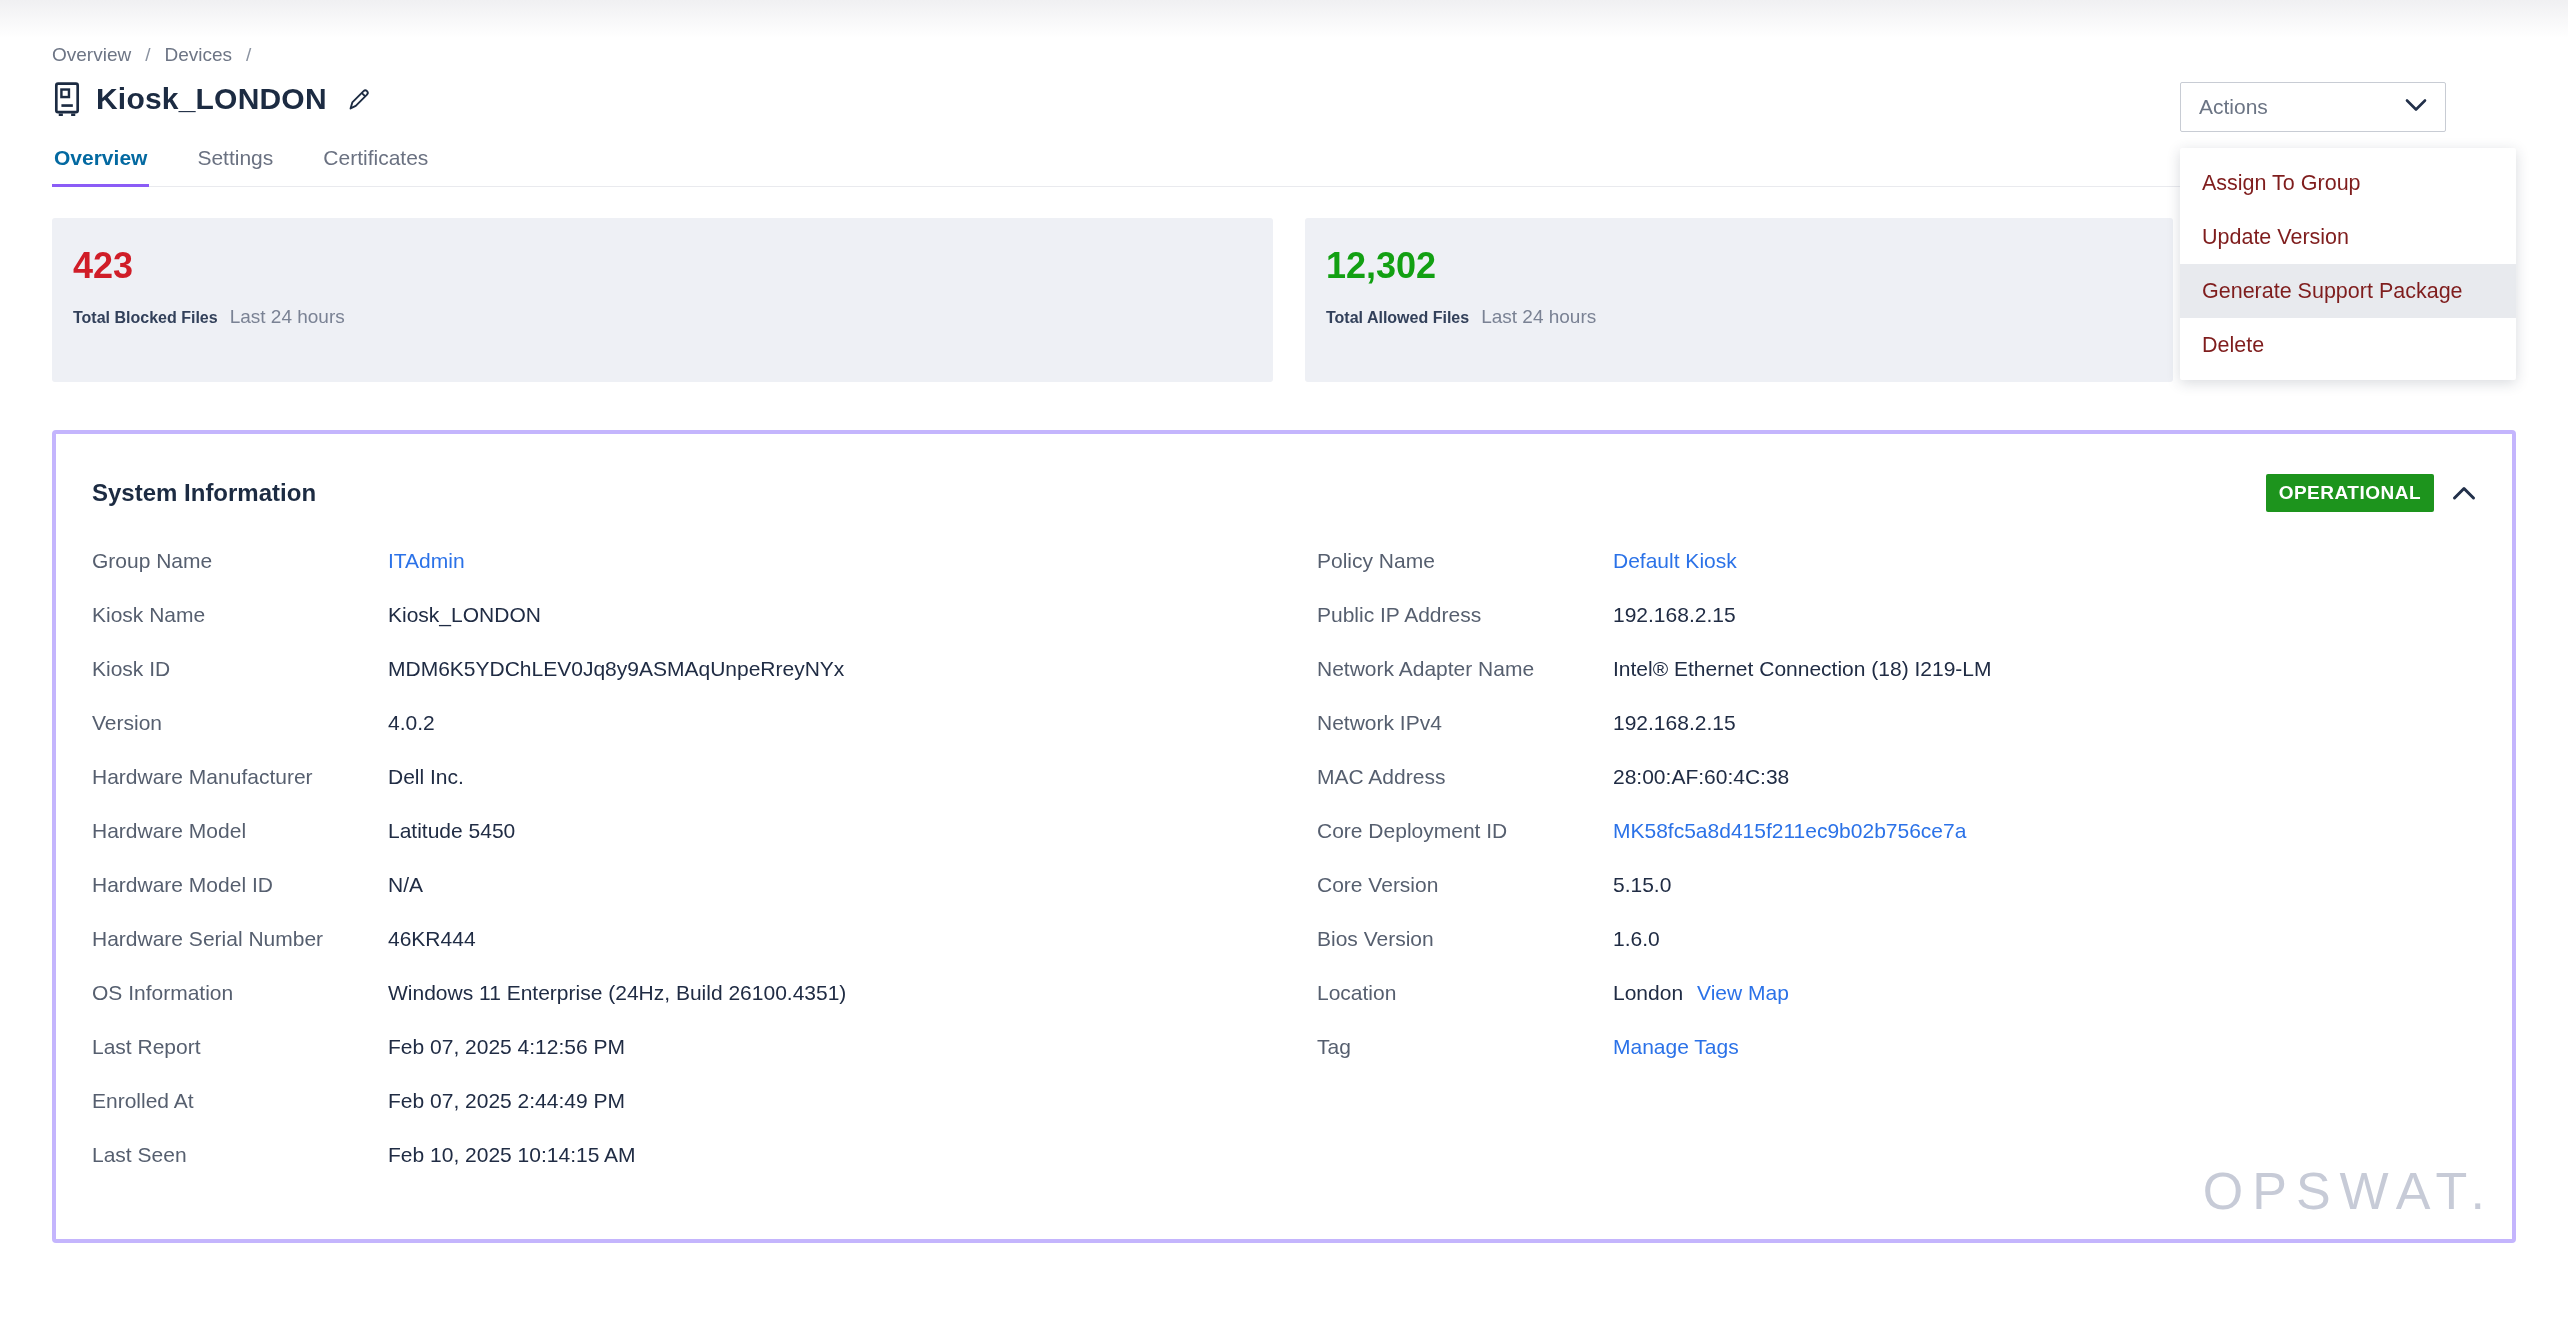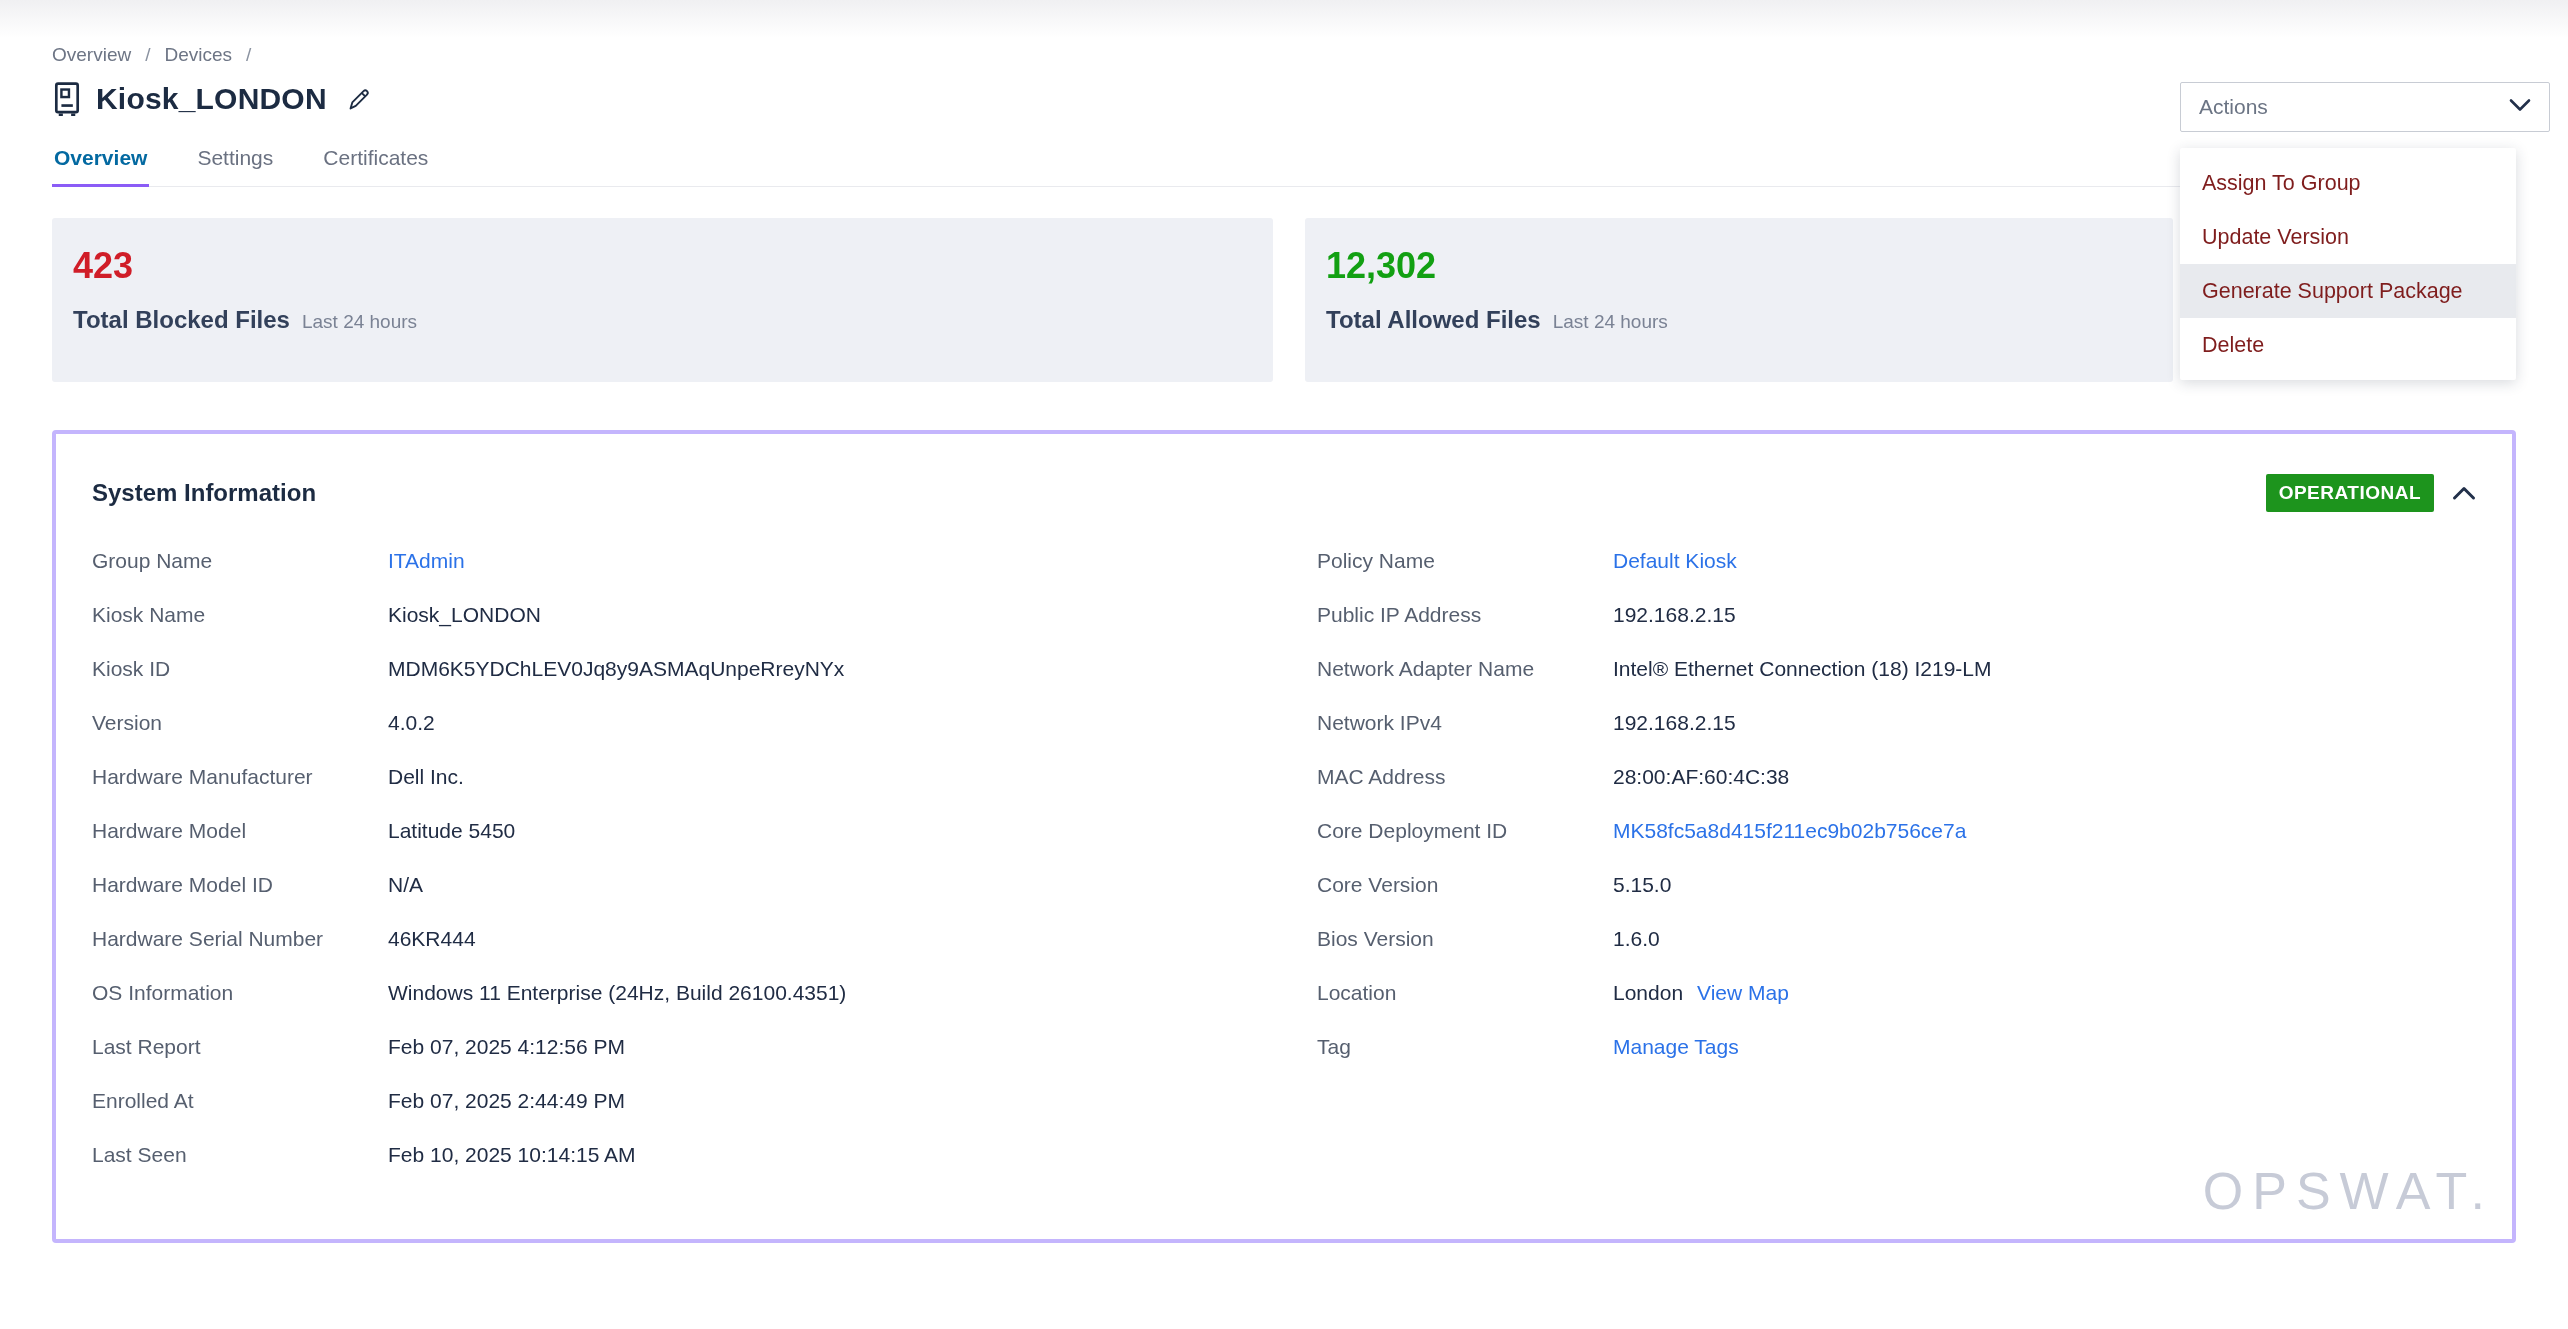--- a/index.html
+++ b/index.html
@@ -27,25 +27,25 @@
 
   
   .cards { margin-top:31px; display:flex; gap:32px; }
   .card { background:#eef0f5; border-radius:3px; height:164px; padding:27px 21px 0 21px; }
   .card.blocked { width:1221px; }
   .card.allowed { width:868px; }
   .stat-value { font-size:36px; font-weight:bold; }
   .stat-value.red { color:#d01d28; }
   .stat-value.green { color:#12a012; }
   .stat-label-row { margin-top:19px; display:flex; align-items:baseline; gap:12px; }
-  .stat-label { font-size:24px; font-weight:bold; color:#32405a; }
+  .stat-label { font-size:16px; font-weight:bold; color:#32405a; }
   .stat-period { font-size:19px; color:#7a8294; }
 
   
-  .actions-btn { position:absolute; top:82px; left:2180px; width:370px; height:50px;
+  .actions-btn { position:absolute; top:82px; left:2180px; width:266px; height:50px;
     background:#fff; border:1px solid #c8ccd4; border-radius:2px; display:flex;
     align-items:center; justify-content:space-between; padding:0 18px; cursor:pointer; z-index:30; }
   .actions-btn .actions-label { font-size:21px; color:#6b7484; }
   .actions-menu { position:absolute; top:148px; left:2180px; width:336px; background:#fff;
     box-shadow:0 3px 14px rgba(40,50,70,.18); border-radius:2px; padding:8px 0; z-index:30; }
   .menu-item { height:54px; display:flex; align-items:center; padding:0 22px;
     font-size:21.5px; color:#7f1d1d; cursor:pointer; }
   .menu-item.highlighted { background:#e8eaee; }
 
   

